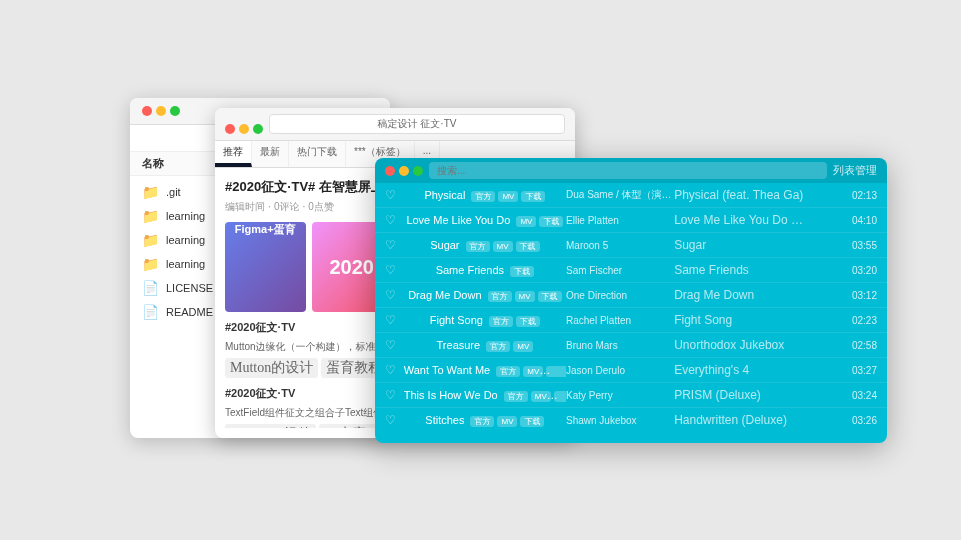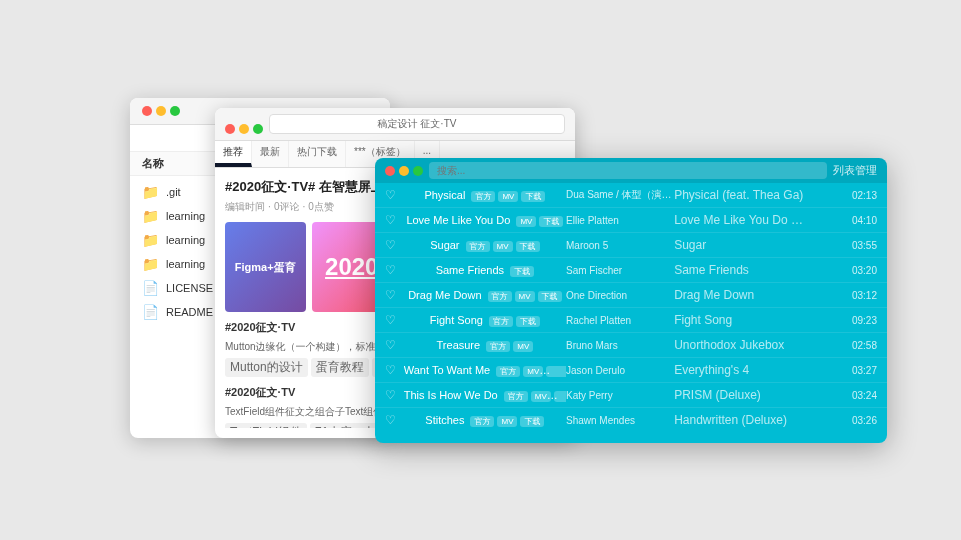--- a/index.html
+++ b/index.html
@@ -217,39 +217,37 @@
       border-radius: 4px;
       overflow: hidden;
       position: relative;
     }
 
     .blog-img-figma {
       background: linear-gradient(135deg, #667eea 0%, #764ba2 100%);
       width: 100%;
       height: 100%;
       display: flex;
-      align-items: center;
       justify-content: center;
       color: white;
       font-size: 9px;
       text-align: center;
       font-weight: 600;
     }
 
     .blog-img-2020 {
       background: linear-gradient(135deg, #f093fb 0%, #f5576c 100%);
       width: 100%;
       height: 100%;
       display: flex;
       align-items: center;
       justify-content: center;
       color: white;
-      font-size: 24px;
+      font-size: 20px;
       font-weight: 900;
-      text-decoration: underline;
     }
 
     .blog-img-design {
       background: linear-gradient(135deg, #4facfe 0%, #00f2fe 100%);
       width: 100%;
       height: 100%;
       display: flex;
       align-items: center;
       justify-content: center;
       color: white;
@@ -289,22 +287,23 @@
       display: flex;
       flex-wrap: wrap;
       gap: 3px;
       margin-top: 4px;
     }
 
     .blog-tag {
       background: #f0f0f0;
       border-radius: 3px;
       padding: 1px 5px;
-      font-size: 12px;
+      font-size: 14px;
       color: #666;
+      font-family: Liberation Serif, serif;
     }
 
     
     .music-window {
       position: absolute;
       top: 158px;
       left: 375px;
       width: 512px;
       height: 285px;
       background: #00bcd4;
@@ -569,21 +568,21 @@
         <span class="music-artist">One Direction</span>
         <span class="music-album">Drag Me Down</span>
         <span class="music-duration">03:12</span>
       </div>
 
       <div class="music-item">
         <span class="music-heart">♡</span>
         <span class="music-title">Fight Song <span class="music-badge">官方</span><span class="music-badge">下载</span></span>
         <span class="music-artist">Rachel Platten</span>
         <span class="music-album">Fight Song</span>
-        <span class="music-duration">09:23</span>
+        <span class="music-duration">02:23</span>
       </div>
 
       <div class="music-item">
         <span class="music-heart">♡</span>
         <span class="music-title">Treasure <span class="music-badge">官方</span><span class="music-badge">MV</span></span>
         <span class="music-artist">Bruno Mars</span>
         <span class="music-album">Unorthodox Jukebox</span>
         <span class="music-duration">02:58</span>
       </div>
 
@@ -599,21 +598,21 @@
         <span class="music-heart">♡</span>
         <span class="music-title">This Is How We Do <span class="music-badge">官方</span><span class="music-badge">MV</span><span class="music-badge">下载</span></span>
         <span class="music-artist">Katy Perry</span>
         <span class="music-album">PRISM (Deluxe)</span>
         <span class="music-duration">03:24</span>
       </div>
 
       <div class="music-item">
         <span class="music-heart">♡</span>
         <span class="music-title">Stitches <span class="music-badge">官方</span><span class="music-badge">MV</span><span class="music-badge">下载</span></span>
-        <span class="music-artist">Shawn Mendes</span>
+        <span class="music-artist">Shawn Jukebox</span>
         <span class="music-album">Handwritten (Deluxe)</span>
         <span class="music-duration">03:26</span>
       </div>
 
     </div>
   </div>
 
 </div>
 
 </body></html>

